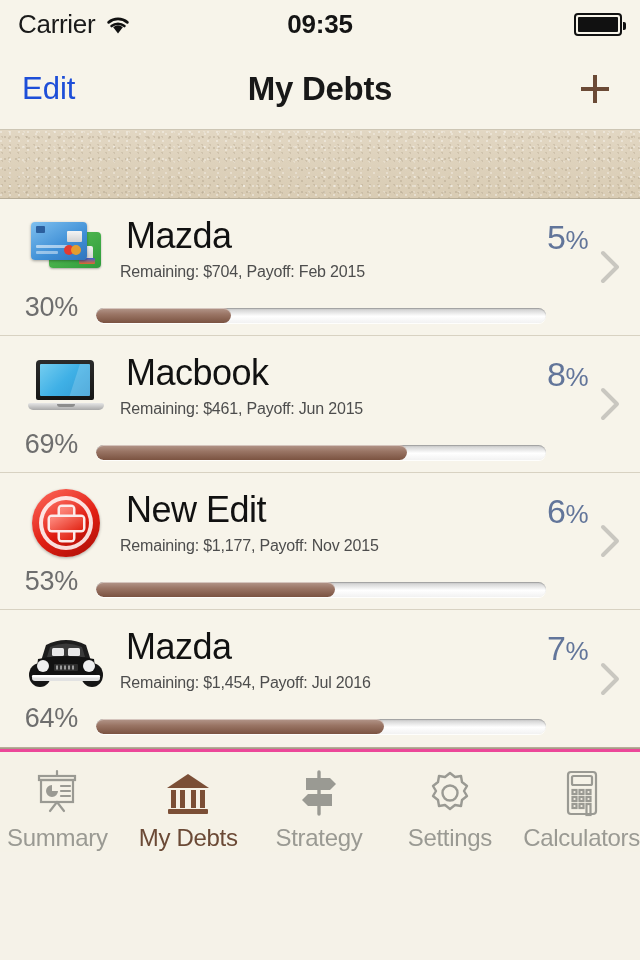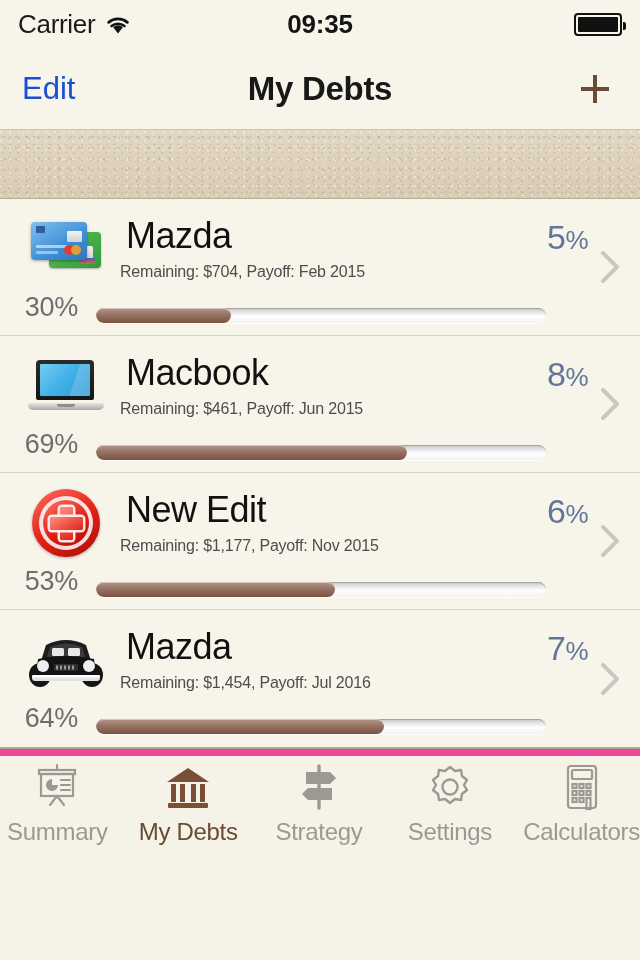--- a/index.html
+++ b/index.html
@@ -223,23 +223,23 @@
     height: 100%;
     border-radius: 8px;
     background: linear-gradient(#b4978b, #9a7565 42%, #7b5341);
     box-shadow: inset 0 1px 0 rgba(255,255,255,.45);
   }
 
   
   .tabbar {
     flex: 0 0 100px;
     background: #f5f2e7;
-    border-top: 7px solid #ec4899;
-    display: flex;
-    align-items: flex-start;
+    border-top: 3px solid #ec4899;
+    display: flex;
+    align-items: flex-end;
     gap: 16px;
   }
   .tab {
     flex: 1 1 0;
     display: flex;
     flex-direction: column;
     align-items: center;
     justify-content: center;
     gap: 4px;
     cursor: pointer;

